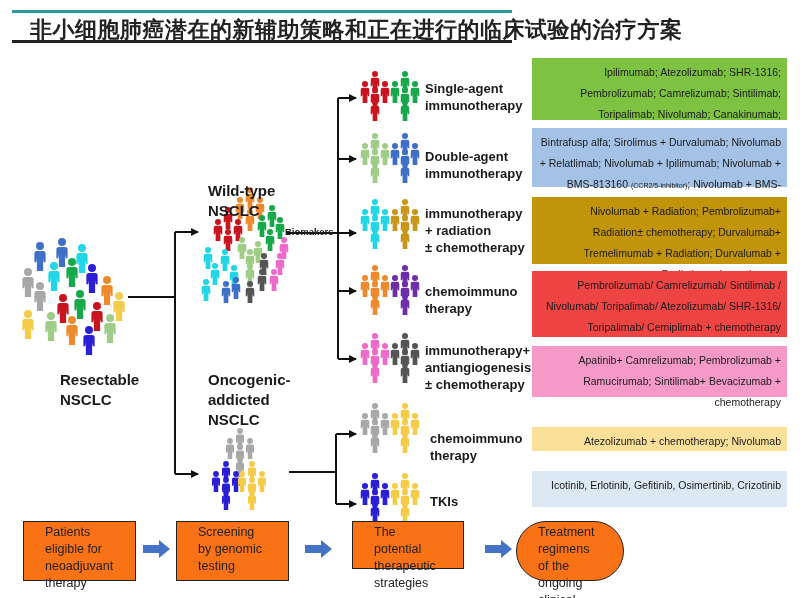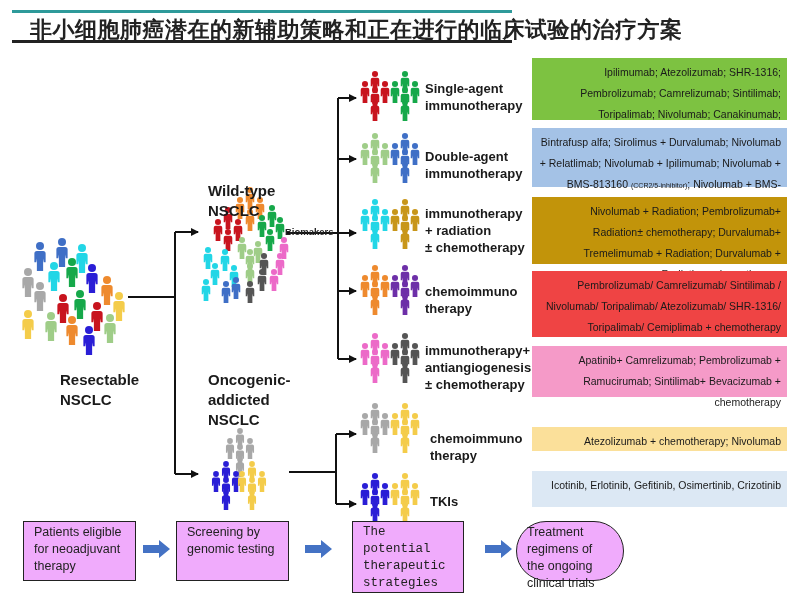--- a/index.html
+++ b/index.html
@@ -10,21 +10,21 @@
   .title-bar-bottom { left: 12px; top: 40px; width: 500px; height: 3px; background: #222; }
   .title { left: 30px; top: 15px; font-size: 22px; font-weight: bold; letter-spacing: 0.5px; color: #222; white-space: nowrap; font-family: "DejaVu Sans", sans-serif; }
 
   .label { font-weight: bold; font-size: 15px; line-height: 20px; color: #1a1a1a; }
   .strat { font-weight: bold; font-size: 13px; line-height: 17px; color: #1a1a1a; }
   .small { font-size: 9.5px; font-weight: bold; color: #222; margin-top: 8px; }
 
   .box { font-size: 10.5px; line-height: 21px; color: #1a1a1a; padding: 4px 6px; text-align: right; }
   .box .sub { font-size: 7px; }
 
-  .step { border: 1.5px solid #222; background: #f0abfc; font-size: 12.5px; line-height: 17px; padding: 2px 10px; color: #222; }
+  .step { border: 1.5px solid #222; background: #f97316; font-size: 12.5px; line-height: 17px; padding: 2px 21px; color: #222; }
 
   svg.lines { position: absolute; left: 0; top: 0; }
 </style>
 </head>
 <body>
 
 <div class="abs title-bar-top" style="background: rgb(46, 154, 154);"></div>
 <div class="abs title">非小细胞肺癌潜在的新辅助策略和正在进行的临床试验的治疗方案</div>
 <div class="abs title-bar-bottom"></div>
 
@@ -635,21 +635,21 @@
 <div class="abs box" id="box6" style="left: 532px; top: 471px; width: 255px; height: 36px; background: rgb(220, 232, 244);">
   <span>Icotinib, Erlotinib, Gefitinib, Osimertinib, Crizotinib</span>
 </div>
 
 <div class="abs step" style="left:23px; top:521px; width:113px; height:60px;">
   <span>Patients eligible for neoadjuvant therapy</span>
 </div>
 <div class="abs step" style="left:176px; top:521px; width:113px; height:60px;">
   <span>Screening by genomic testing</span>
 </div>
-<div class="abs step" style="left:352px; top:521px; width:112px; height:72px;font-family:Liberation Mono, monospace;">
+<div class="abs step" style="left:352px; top:521px; width:112px; height:48px;">
   <span>The potential therapeutic strategies</span>
 </div>
 <div class="abs step" style="left:516px; top:521px; width:108px; height:60px;border-radius:30px;">
   <span>Treatment regimens of the ongoing clinical trials</span>
 </div>
 
 <svg class="abs" style="left:143px; top:540px;" width="28" height="18">
   <path class="barrow" d="M0,5 L16,5 L16,0 L27,9 L16,18 L16,13 L0,13 Z" fill="#4472c4"></path>
 </svg>
 <svg class="abs" style="left:305px; top:540px;" width="28" height="18">

